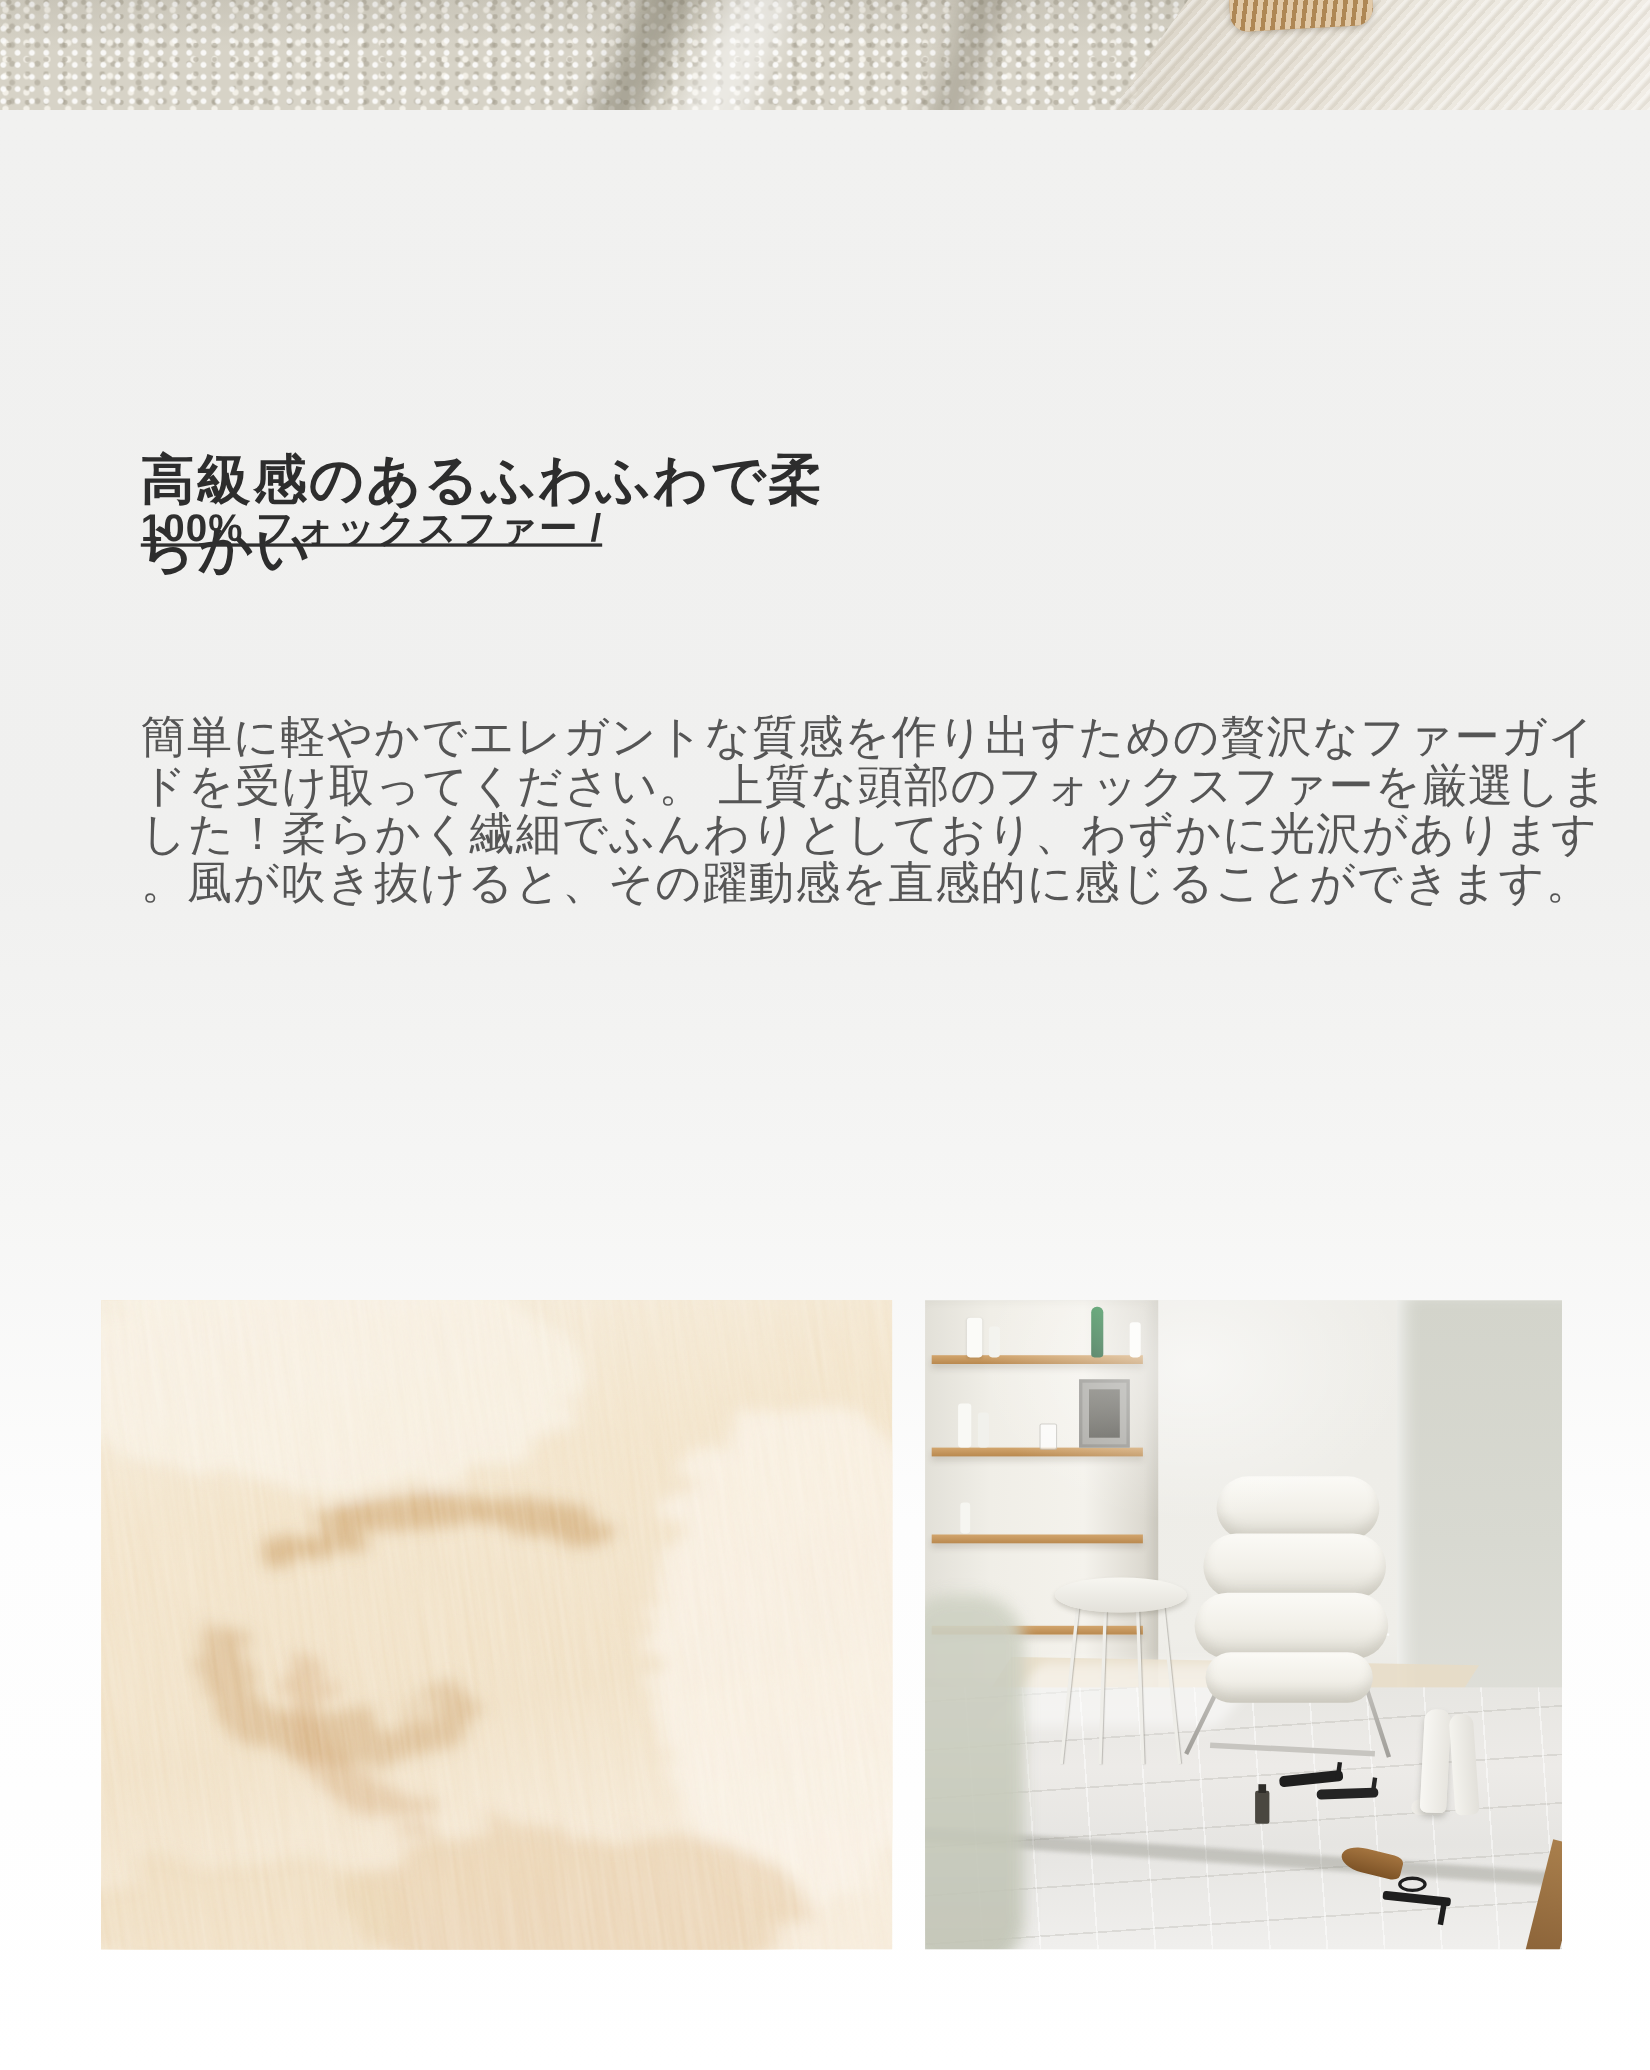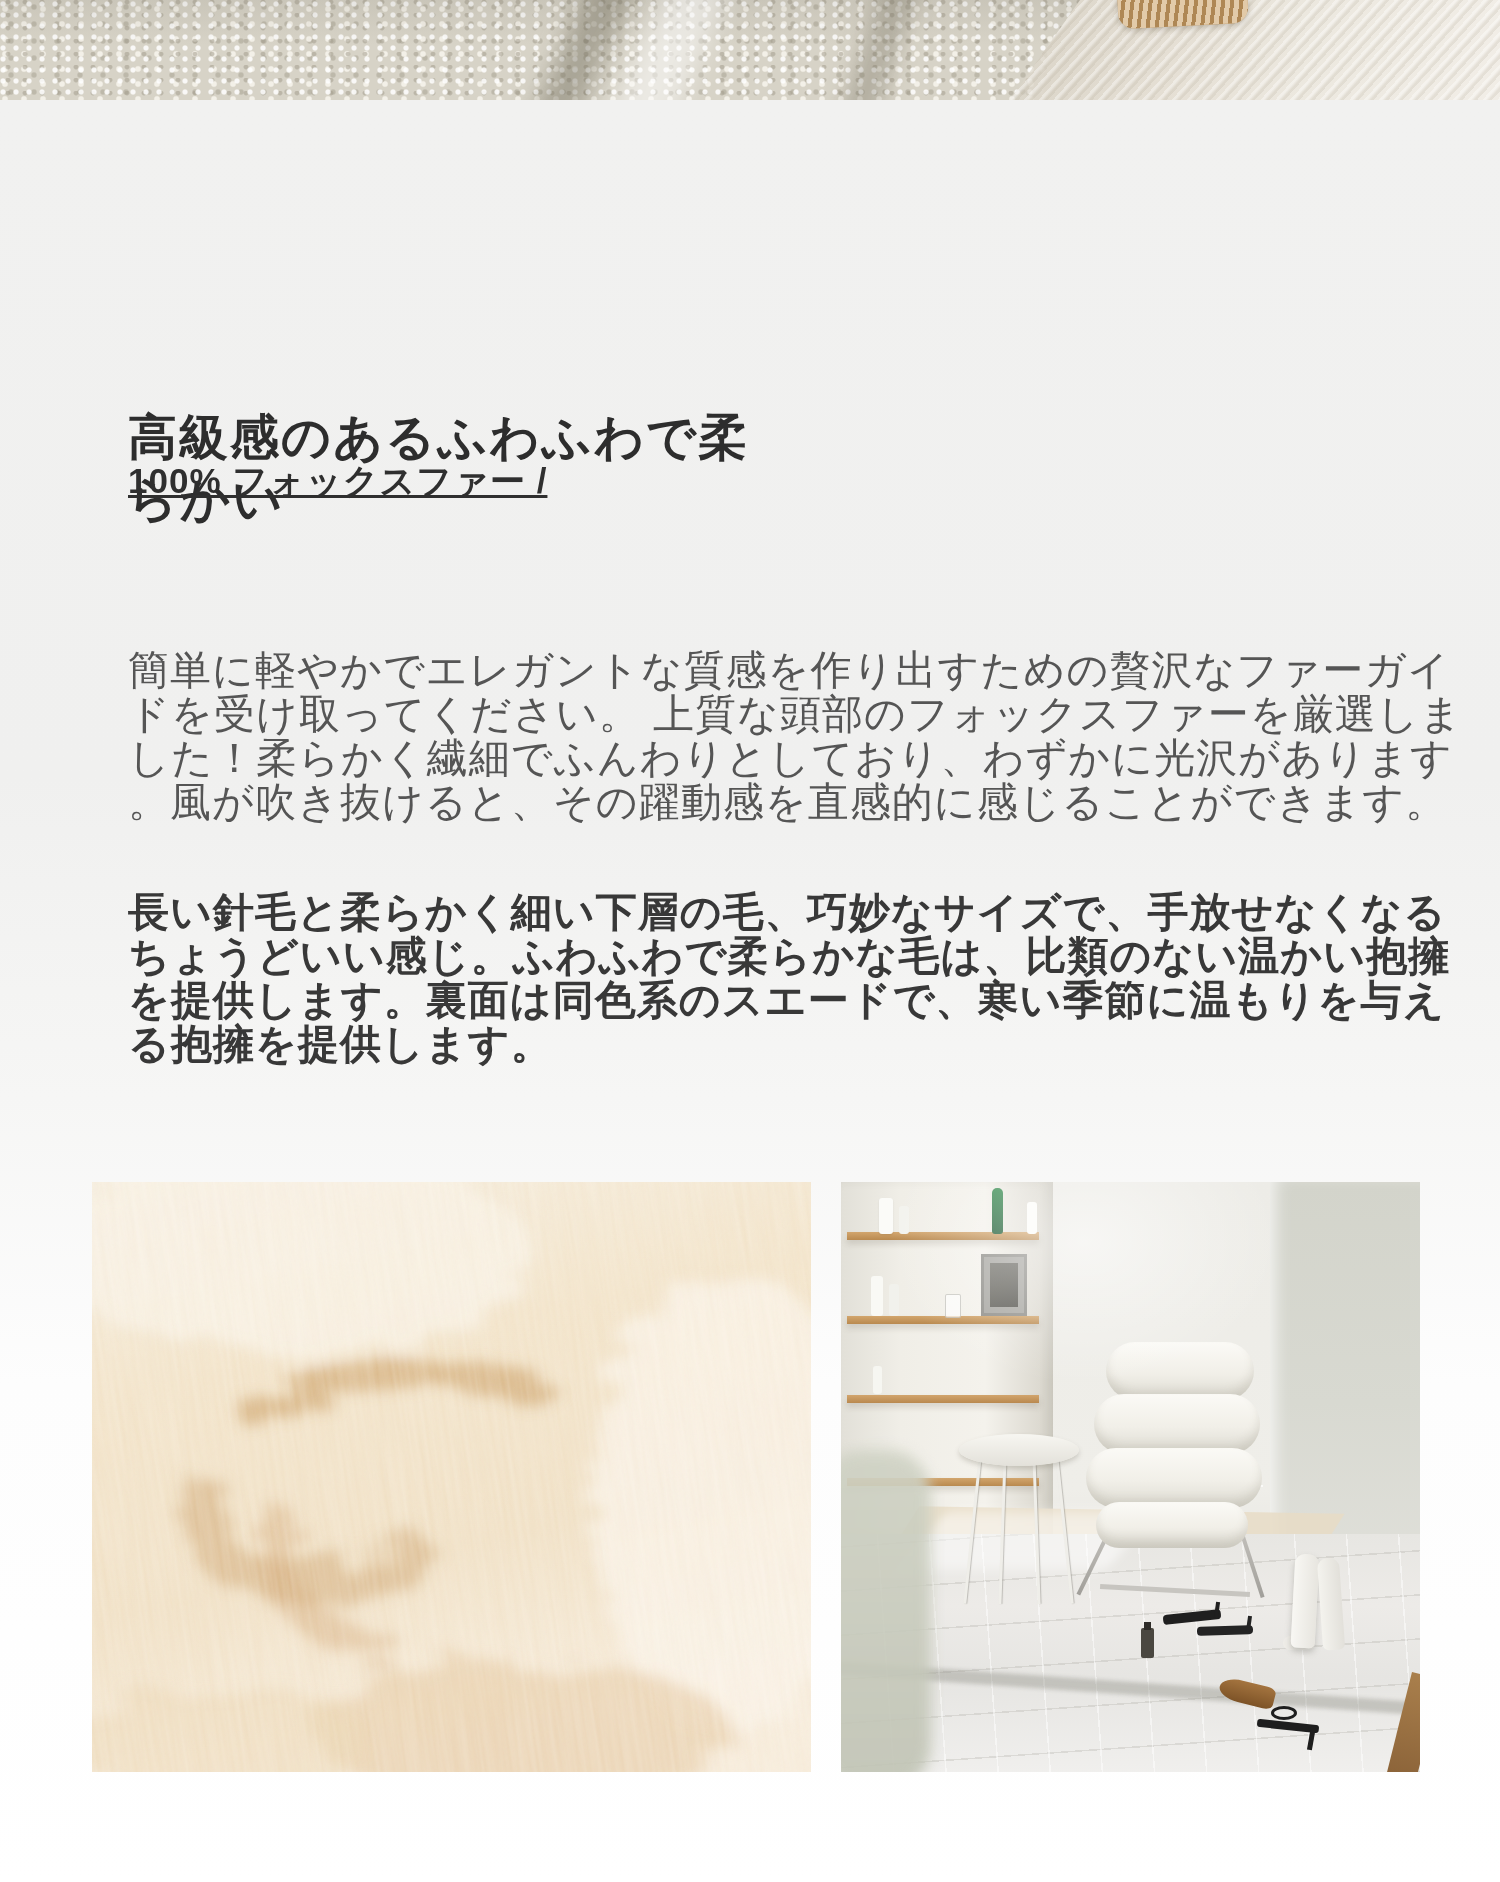--- a/index.html
+++ b/index.html
@@ -148,24 +148,20 @@
   <div class="content">
 
     <h1 class="heading">高級感のあるふわふわで柔
 らかい</h1>
     <h2 class="subheading">100% フォックスファー /</h2>
 
     <p class="para para-regular">簡単に軽やかでエレガントな質感を作り出すための贅沢なファーガイ
 ドを受け取ってください。 上質な頭部のフォックスファーを厳選しま
 した！柔らかく繊細でふんわりとしており、わずかに光沢があります
 。風が吹き抜けると、その躍動感を直感的に感じることができます。</p>
-    <p class="para para-bold">長い針毛と柔らかく細い下層の毛、巧妙なサイズで、手放せなくなる
-ちょうどいい感じ。ふわふわで柔らかな毛は、比類のない温かい抱擁
-を提供します。裏面は同色系のスエードで、寒い季節に温もりを与え
-る抱擁を提供します。</p>
 
     <div class="gallery">
 
       <div class="img-left">
         <svg viewBox="0 0 719 590" preserveAspectRatio="none">
           <defs>
             <linearGradient id="furbg" x1="0" y1="0" x2="0.25" y2="1">
               <stop offset="0" stop-color="#f6eedf"></stop>
               <stop offset="0.35" stop-color="#f3e4ca"></stop>
               <stop offset="0.7" stop-color="#f1e1c6"></stop>

